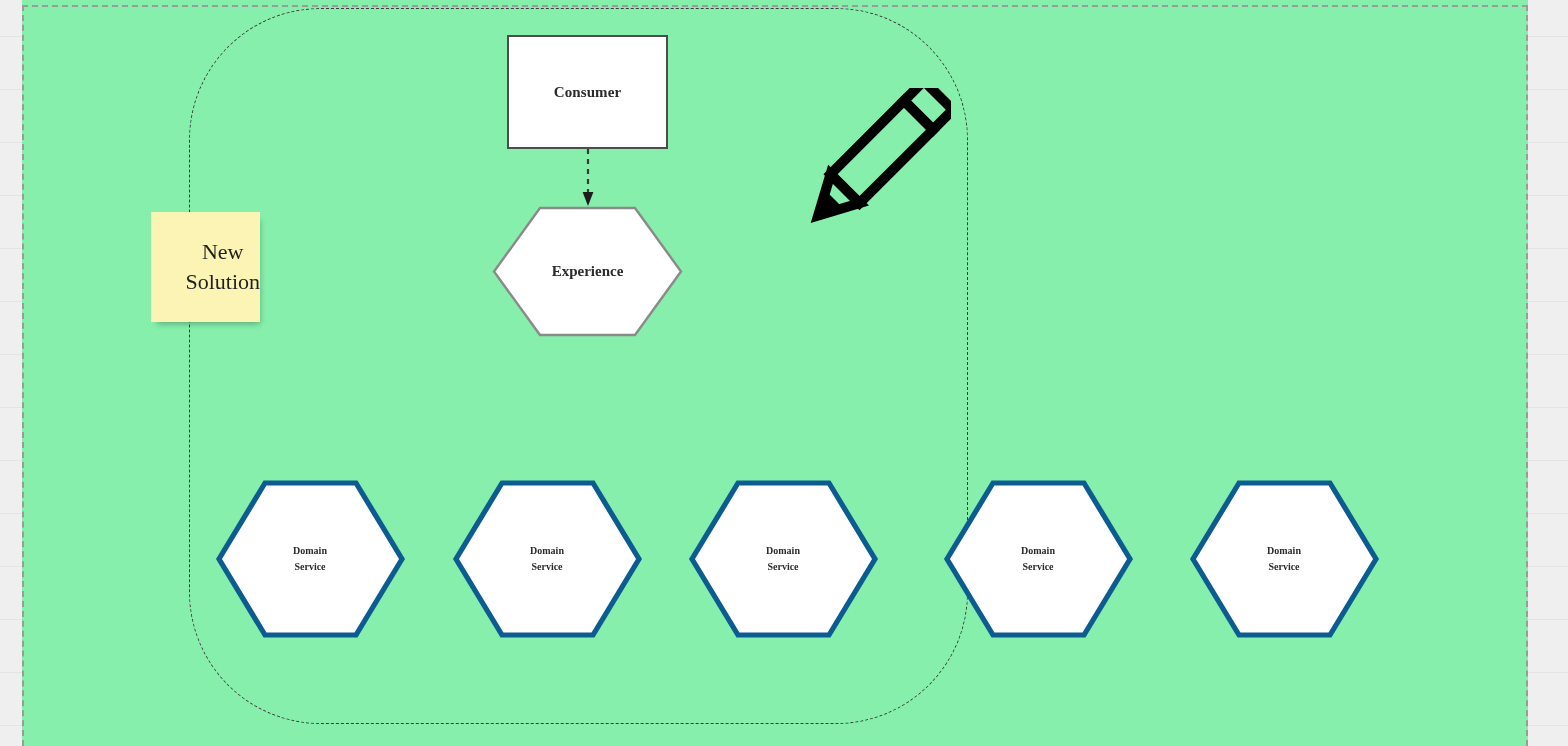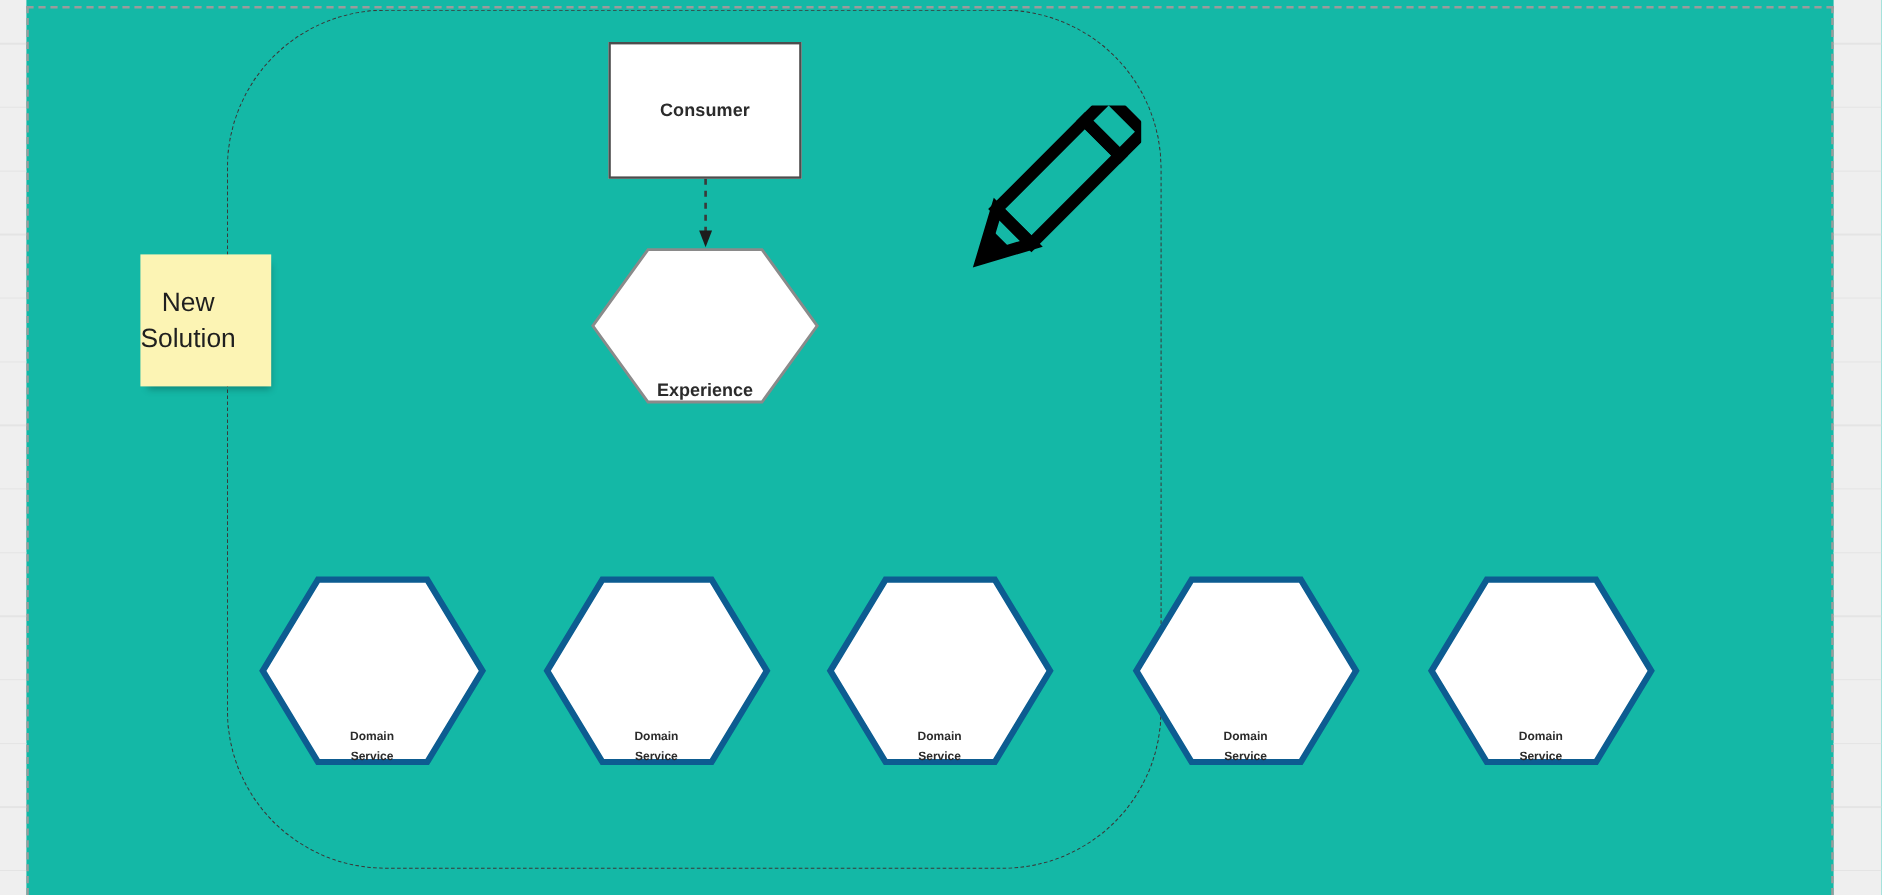--- a/index.html
+++ b/index.html
@@ -7,21 +7,22 @@
     margin: 0;
     padding: 0;
     background: #ffffff;
     font-family: "Liberation Sans", sans-serif;
   }
   #canvas {
     position: relative;
     width: 1568px;
     height: 746px;
     overflow: hidden;
-    background: #14b8a6;
+    background: #86efac;
+    font-family: Liberation Serif, serif;
   }
   
   .margin-band {
     position: absolute;
     top: 0;
     height: 746px;
     background-color: #efefef;
     background-image: repeating-linear-gradient(
       to bottom,
       transparent 0px,
@@ -87,48 +88,48 @@
     left: 580px;
     top: 149px;
     width: 16px;
     height: 58px;
   }
 
   
   .hex {
     position: absolute;
     display: flex;
-    align-items: flex-end;
+    align-items: center;
     justify-content: center;
     text-align: center;
   }
   .hex svg { position: absolute; left: 0; top: 0; }
   .hex-label {
     position: relative;
     z-index: 2;
     font-size: 10px;
     font-weight: bold;
     color: #2b2b2b;
     line-height: 1.62;
     white-space: pre-line;
   }
   .hex-label.gray-hex { font-size: 15px; }
 
   
   .sticky-note {
     position: absolute;
-    left: 117px;
+    left: 151px;
     top: 212px;
     width: 109px;
     height: 110px;
     background: #fcf4b4;
     box-shadow: 3px 5px 6px -3px rgba(0,0,0,0.28);
     display: flex;
     align-items: center;
-    justify-content: flex-start;
+    justify-content: flex-end;
     z-index: 6;
   }
   .sticky-text {
     font-size: 22px;
     color: #1f1f1f;
     text-align: center;
     line-height: 1.38;
     white-space: pre-line;
   }
 

